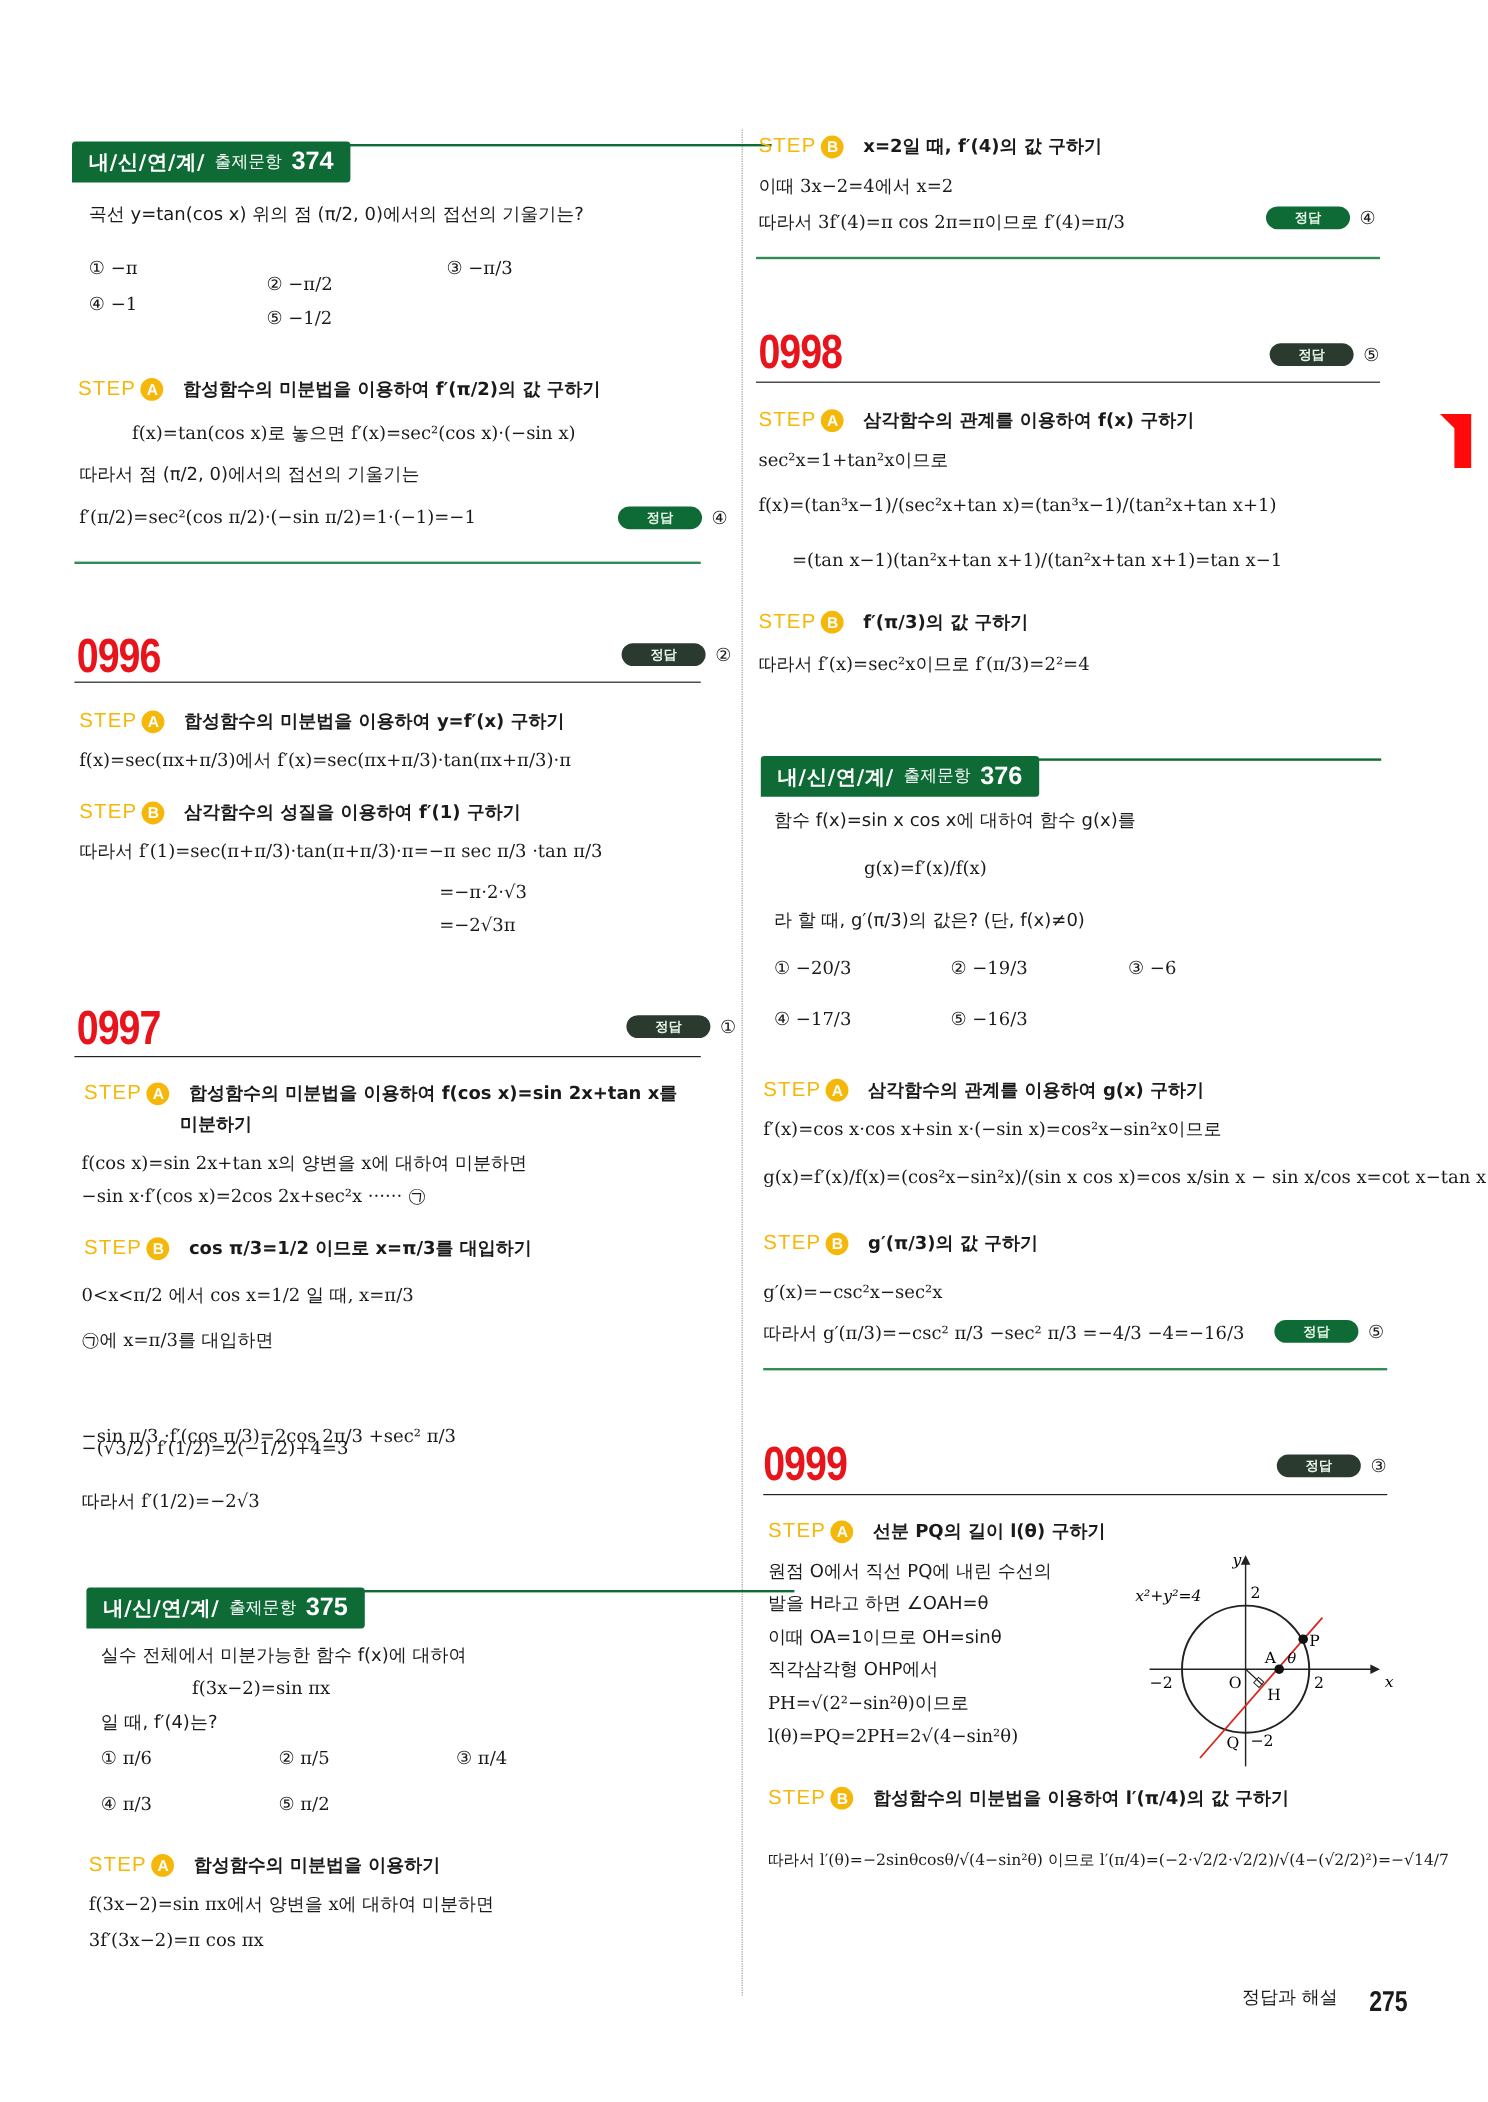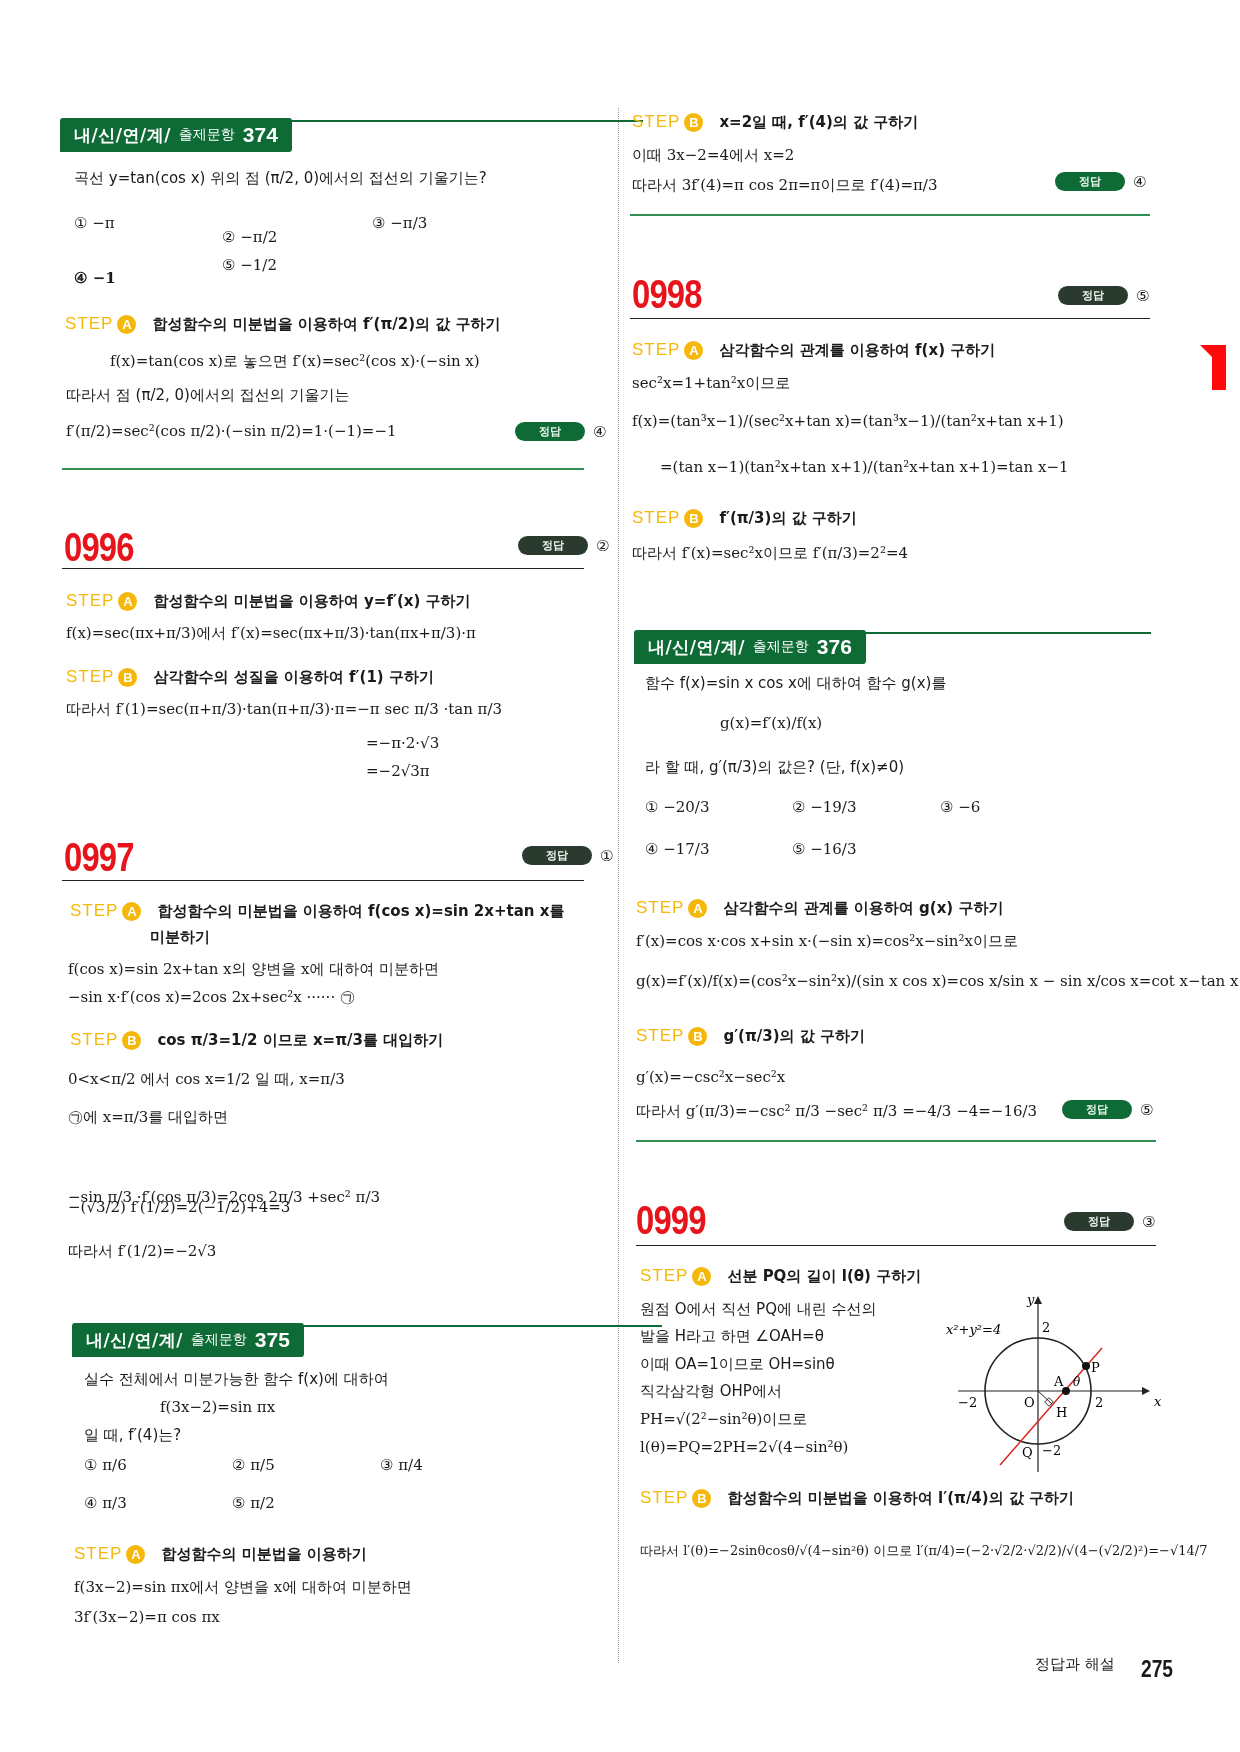--- a/index.html
+++ b/index.html
@@ -69,21 +69,21 @@
     <span class="num">374</span>
   </div>
   <div class="line" style="left:190px; width:393px;"></div>
 </div>
 
 <div class="line-text" style="left:74px; top:167px;">곡선 y=tan(cos x) 위의 점 (π/2, 0)에서의 접선의 기울기는?</div>
 <div class="choices">
   <div class="choice math" style="left:74px; top:214px;">① −π</div>
   <div class="choice math" style="left:222px; top:228px;">② −π/2</div>
   <div class="choice math" style="left:372px; top:214px;">③ −π/3</div>
-  <div class="choice math" style="left:74px; top:269px;font-weight:bold;">④ −1</div>
+  <div class="choice math" style="left:74px; top:244px;">④ −1</div>
   <div class="choice math" style="left:222px; top:256px;">⑤ −1/2</div>
 </div>
 
 <div class="step" style="left:65px; top:314px;">
   <span class="st">STEP</span>
   <span class="badge">A</span>
   <span class="title">합성함수의 미분법을 이용하여 f′(π/2)의 값 구하기</span>
 </div>
 <div class="line-text math" style="left:66px; top:350px;margin-left:44px;">f(x)=tan(cos x)로 놓으면 f′(x)=sec²(cos x)·(−sin x)</div>
 <div class="line-text" style="left:66px; top:384px;">따라서 점 (π/2, 0)에서의 접선의 기울기는</div>

